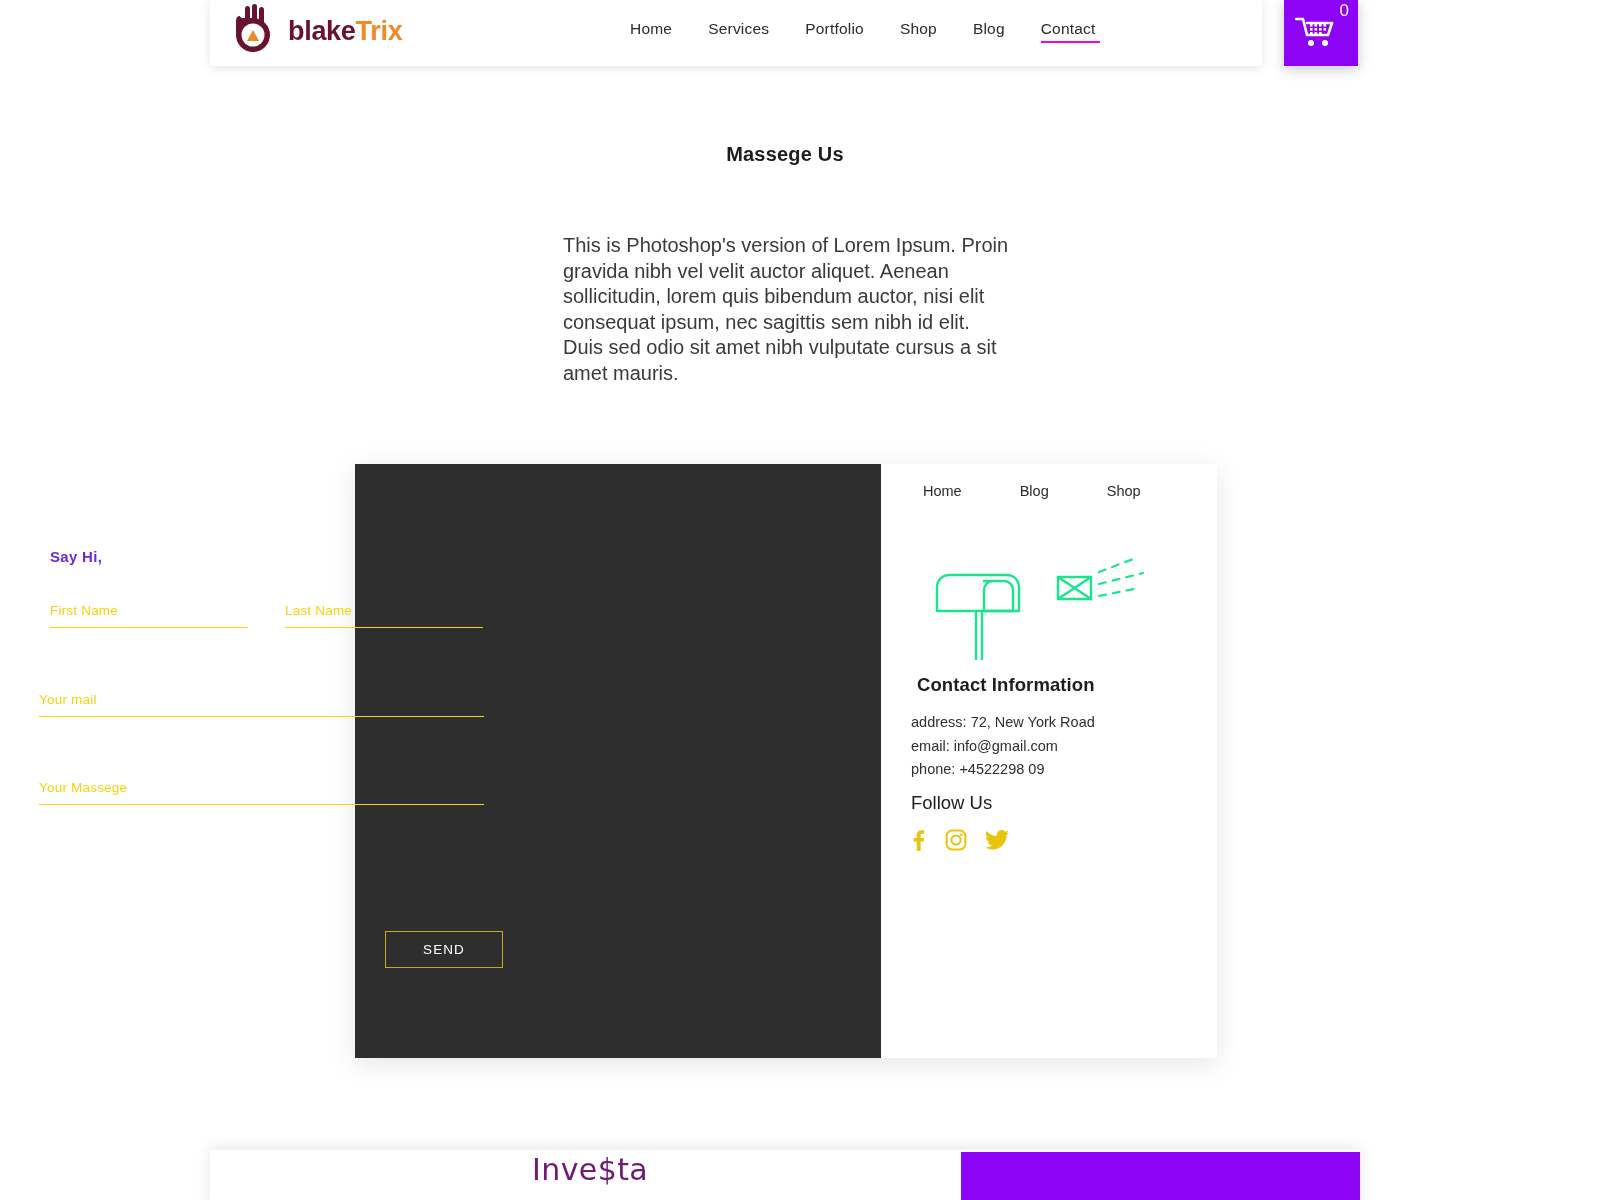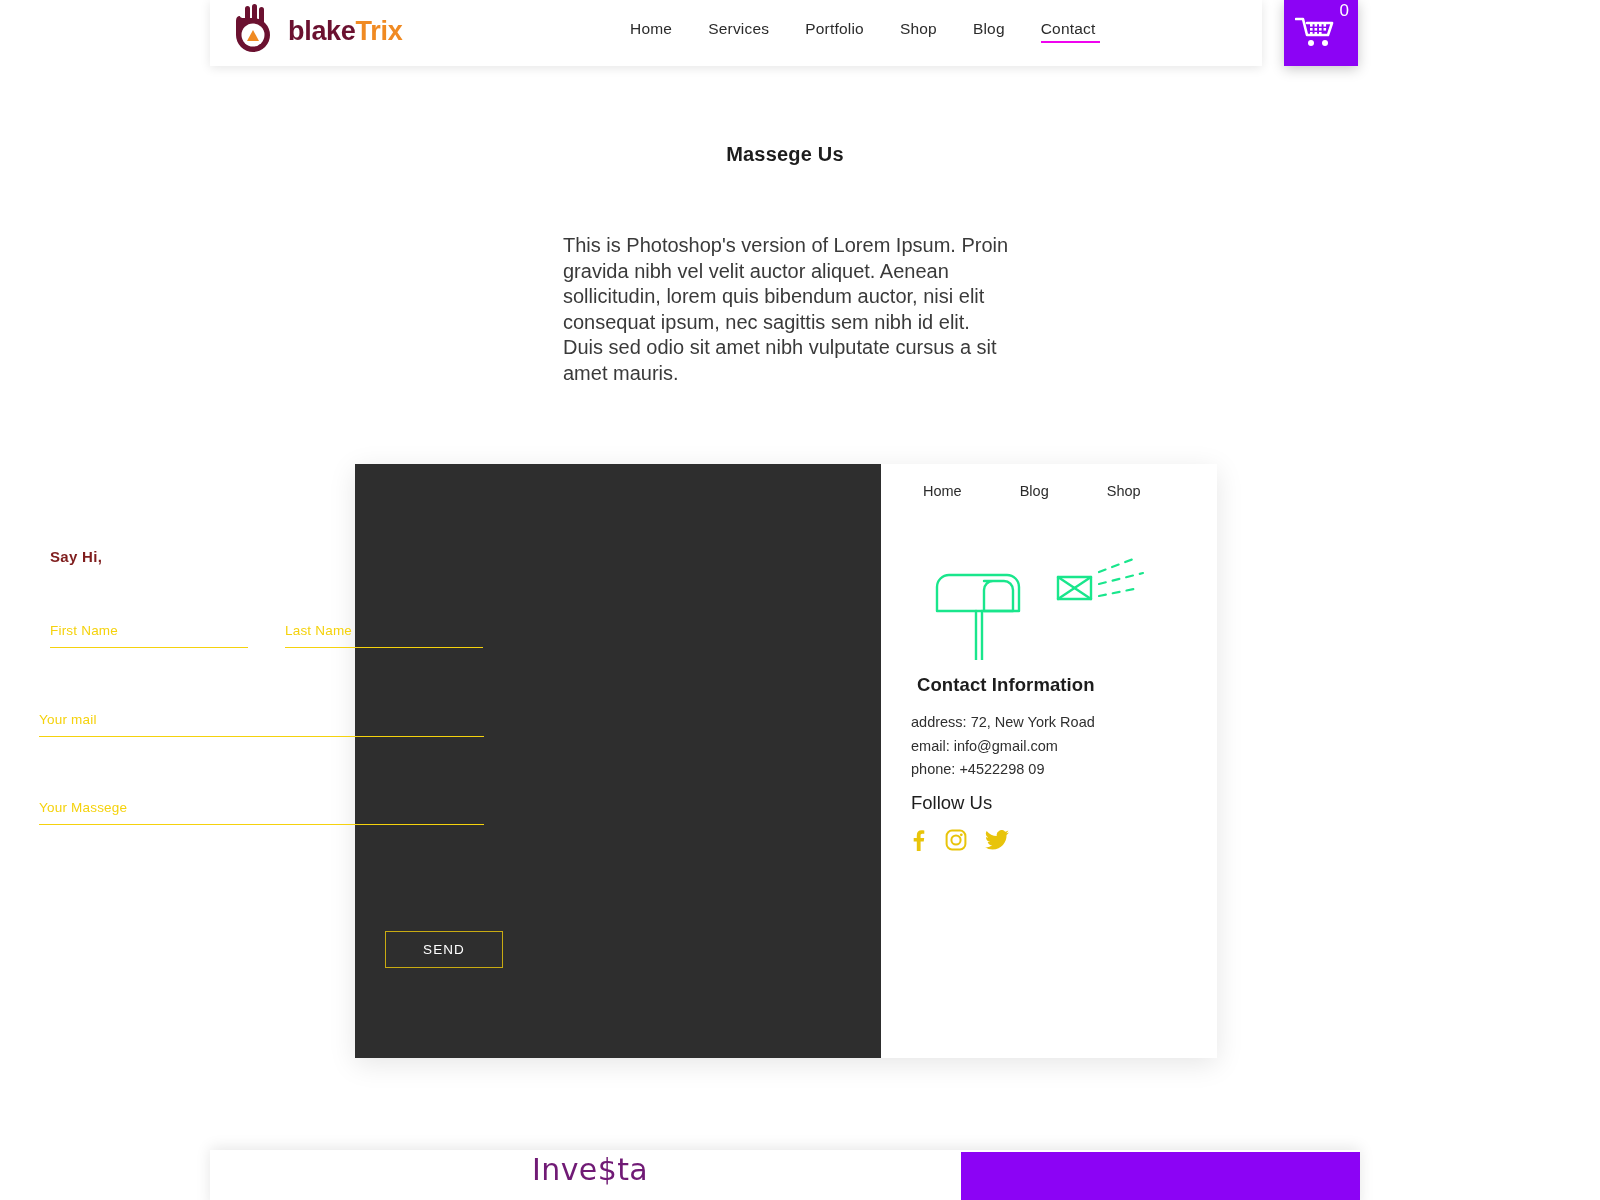--- a/index.html
+++ b/index.html
@@ -76,30 +76,30 @@
     position: relative;
   }
   .info-panel {
     width: 336px; height: 100%;
     background: #ffffff;
     position: relative;
   }
 
   .say-hi {
     position: absolute; left: 50px; top: 548px;
-    font-size: 15px; font-weight: bold; color: #7f1d1d;
+    font-size: 15px; font-weight: bold; color: #6d28d9;
     letter-spacing: 0.3px;
   }
   .field {
     position: absolute;
     border-bottom: 1.4px solid #f5d20d;
   }
   .field-label {
     font-size: 13.5px; color: #f5d20d; letter-spacing: 0.2px;
-    padding-bottom: 9px; display: block; margin-top: 20px;
+    padding-bottom: 9px; display: block;
   }
   .f-first { left: 50px; top: 603px; width: 198px; }
   .f-last  { left: 285px; top: 603px; width: 198px; }
   .f-mail  { left: 39px; top: 692px; width: 445px; }
   .f-msg   { left: 39px; top: 780px; width: 445px; }
 
   .send-btn {
     position: absolute; left: 348px; top: 931px;
     width: 118px; height: 37px;
     border: 1.6px solid #c9ab12;

